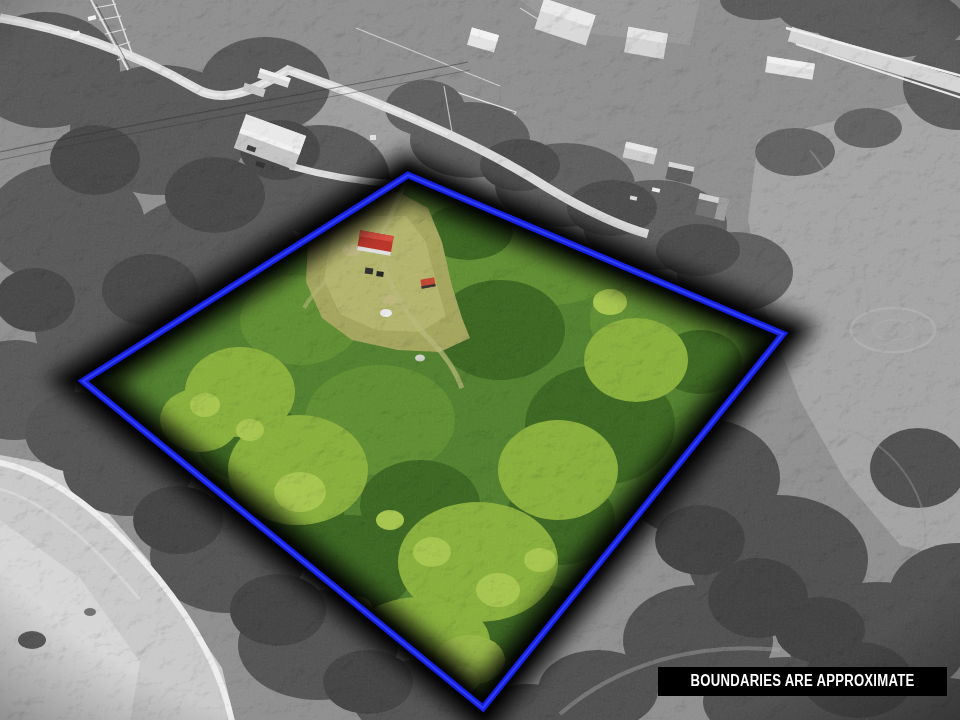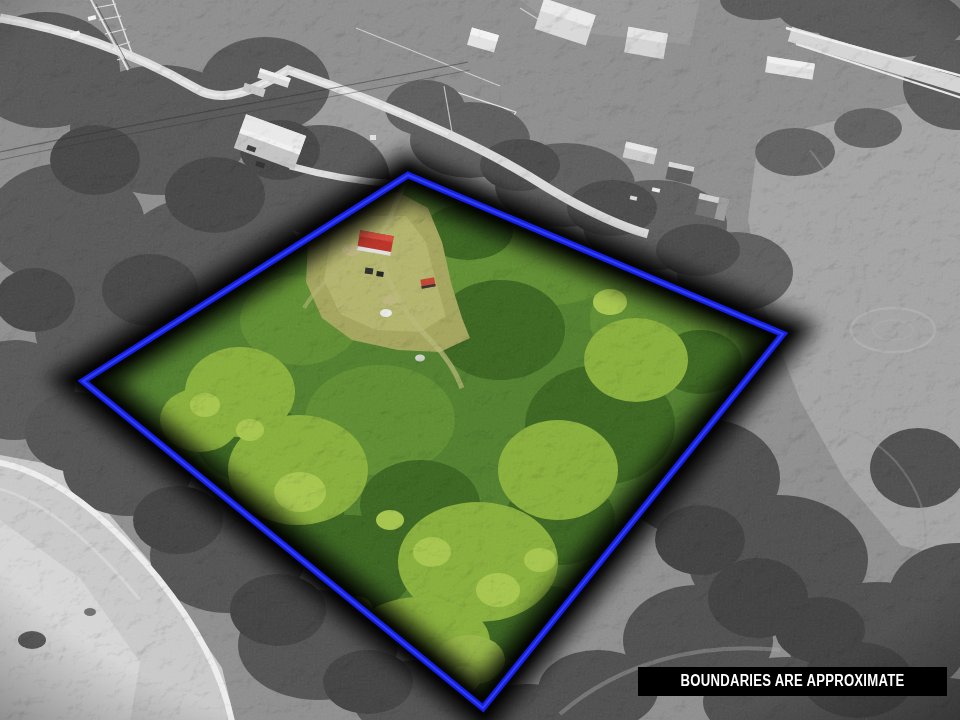--- a/index.html
+++ b/index.html
@@ -2,21 +2,21 @@
 <html><head>
 <meta charset="utf-8">
 <style>
   html,body{margin:0;padding:0;background:#111;}
   .stage{position:relative;width:960px;height:720px;overflow:hidden;
          font-family:"Liberation Sans",sans-serif;background:#8d8d8d;}
   .stage svg{position:absolute;left:0;top:0;display:block;}
   .tex{mix-blend-mode:multiply;}
   .grain{mix-blend-mode:soft-light;}
   .disclaimer{position:absolute;right:13px;bottom:24px;background:#000;color:#fff;
-              padding:6px 18px 7px;line-height:1;white-space:nowrap;}
+              padding:6px 8px 7px;line-height:1;white-space:nowrap;}
   .disclaimer span{display:inline-block;font-size:16px;font-weight:700;
                    letter-spacing:.3px;transform:scaleX(.82);transform-origin:center;}
 </style>
 </head>
 <body>
 
 <div class="stage">
 <svg width="960" height="720" viewBox="0 0 960 720">
   <defs>
     <clipPath id="propClip">

